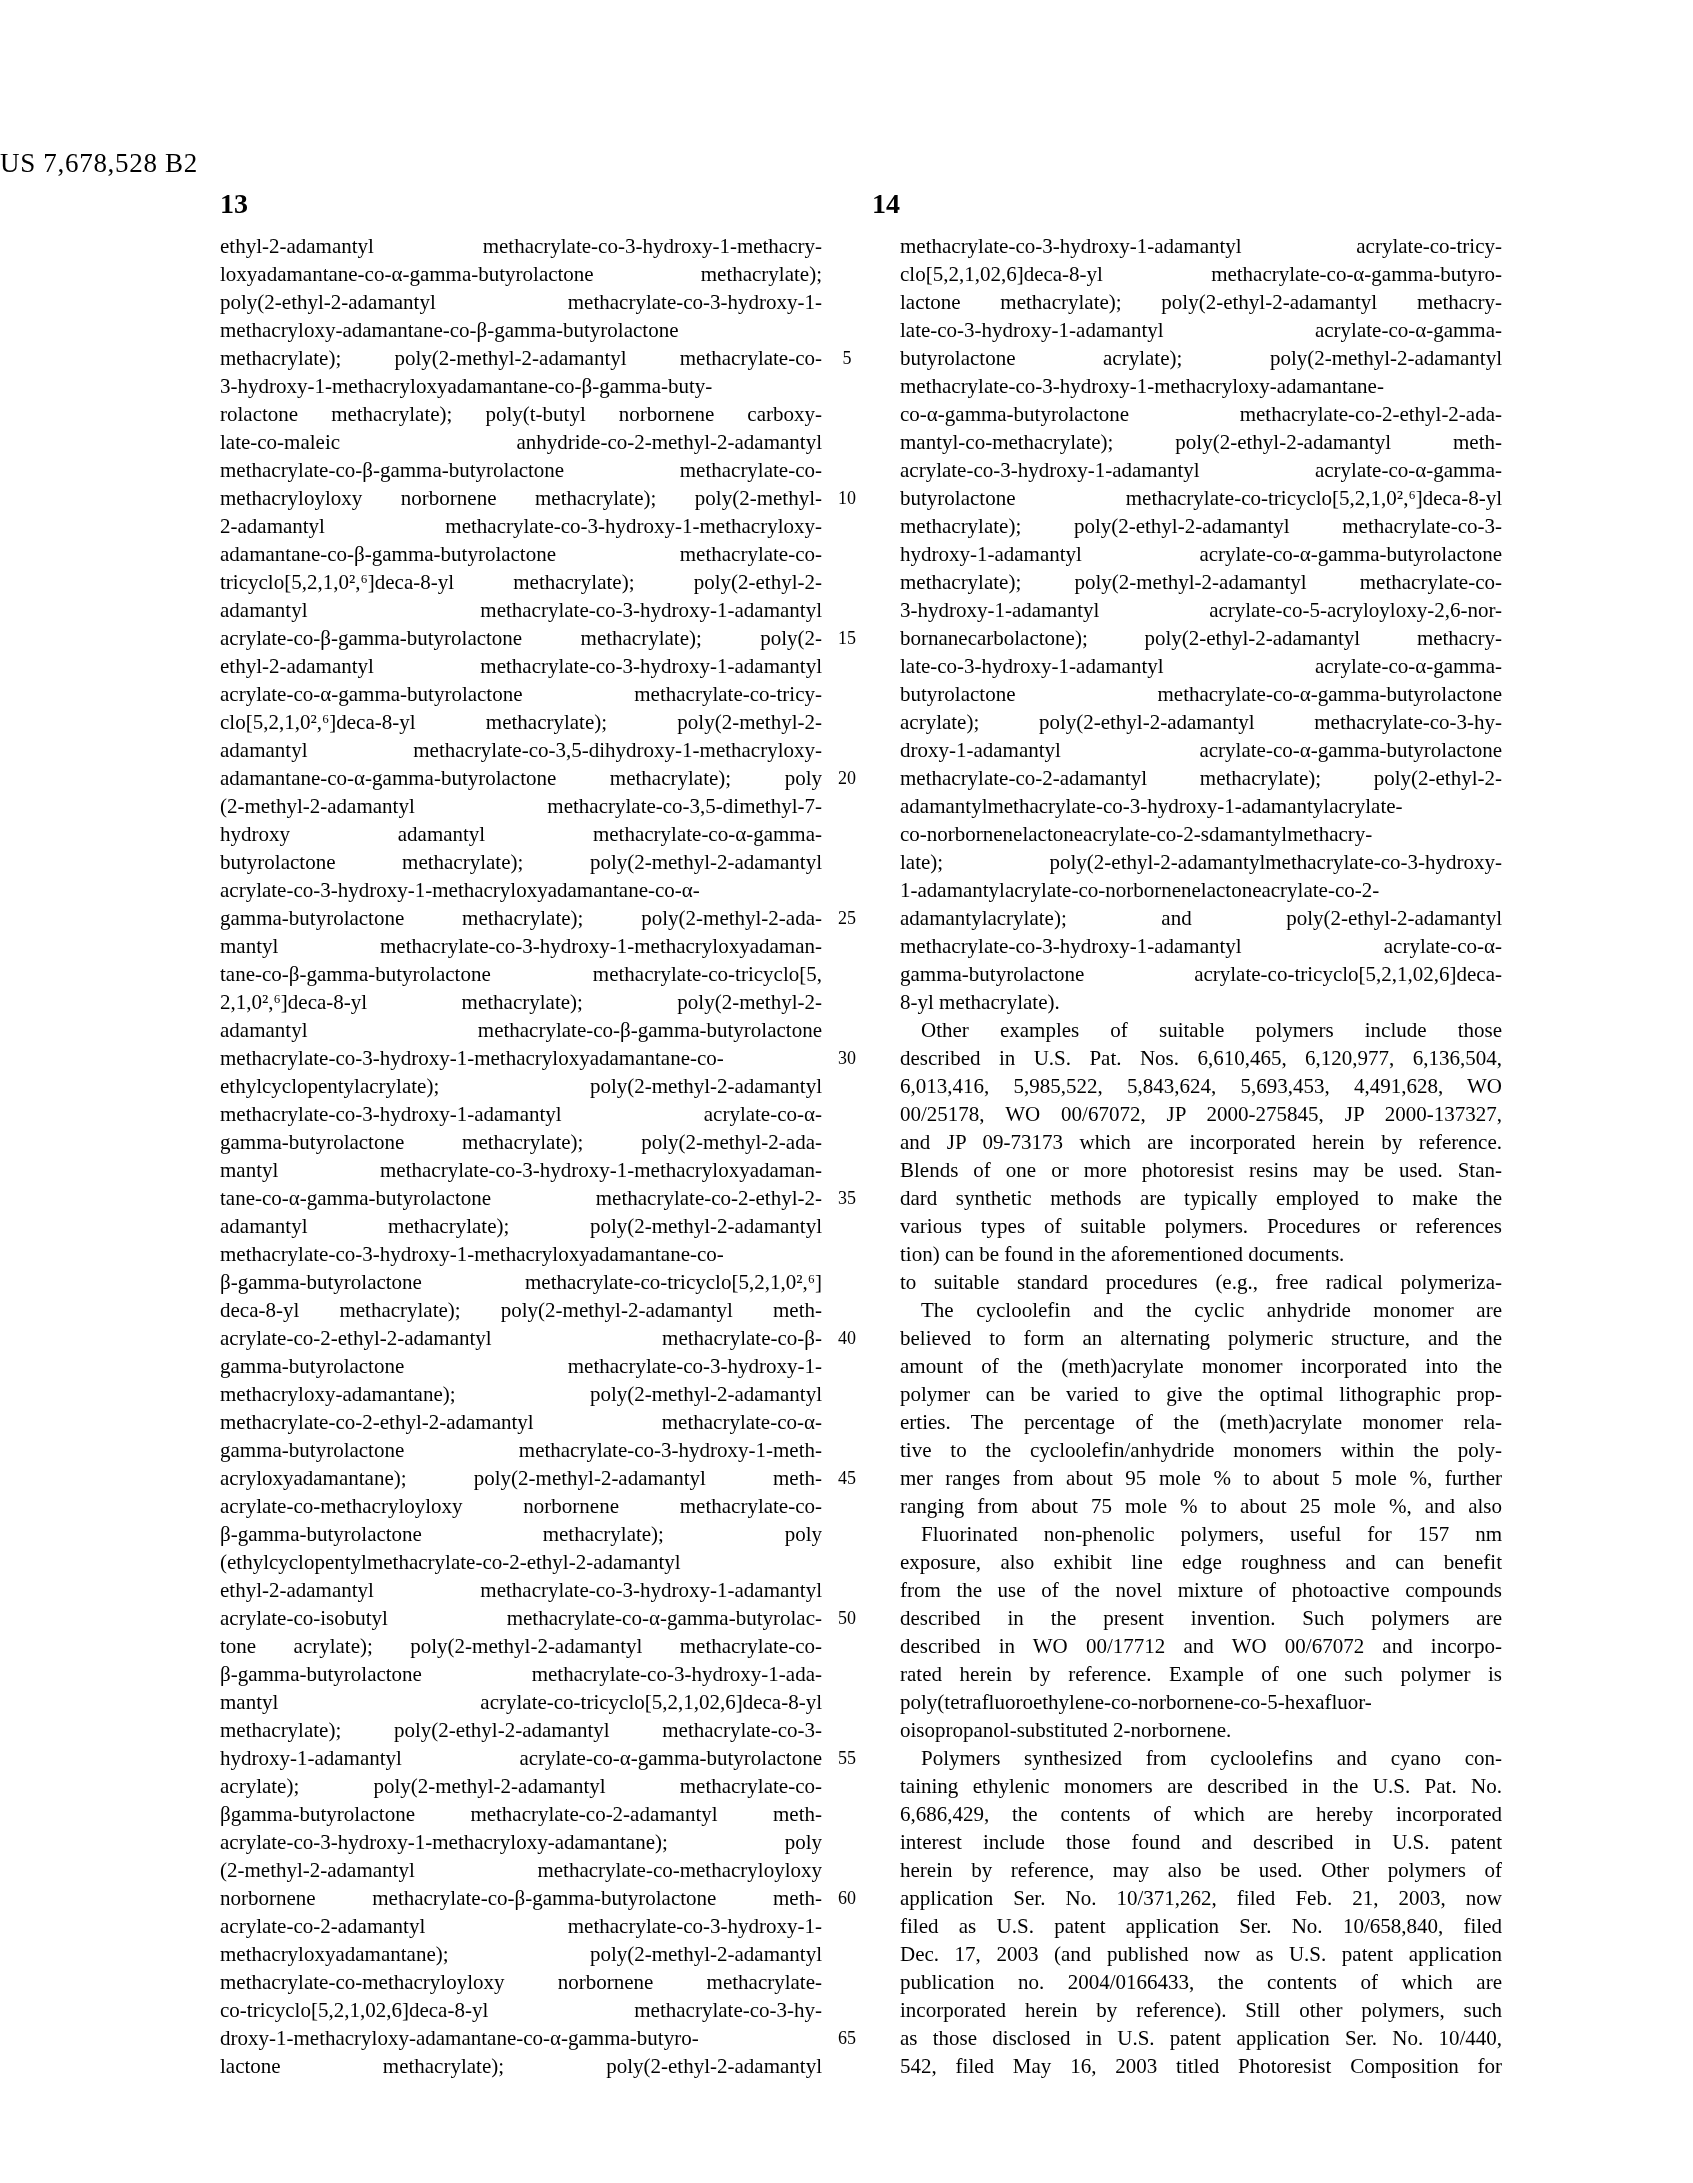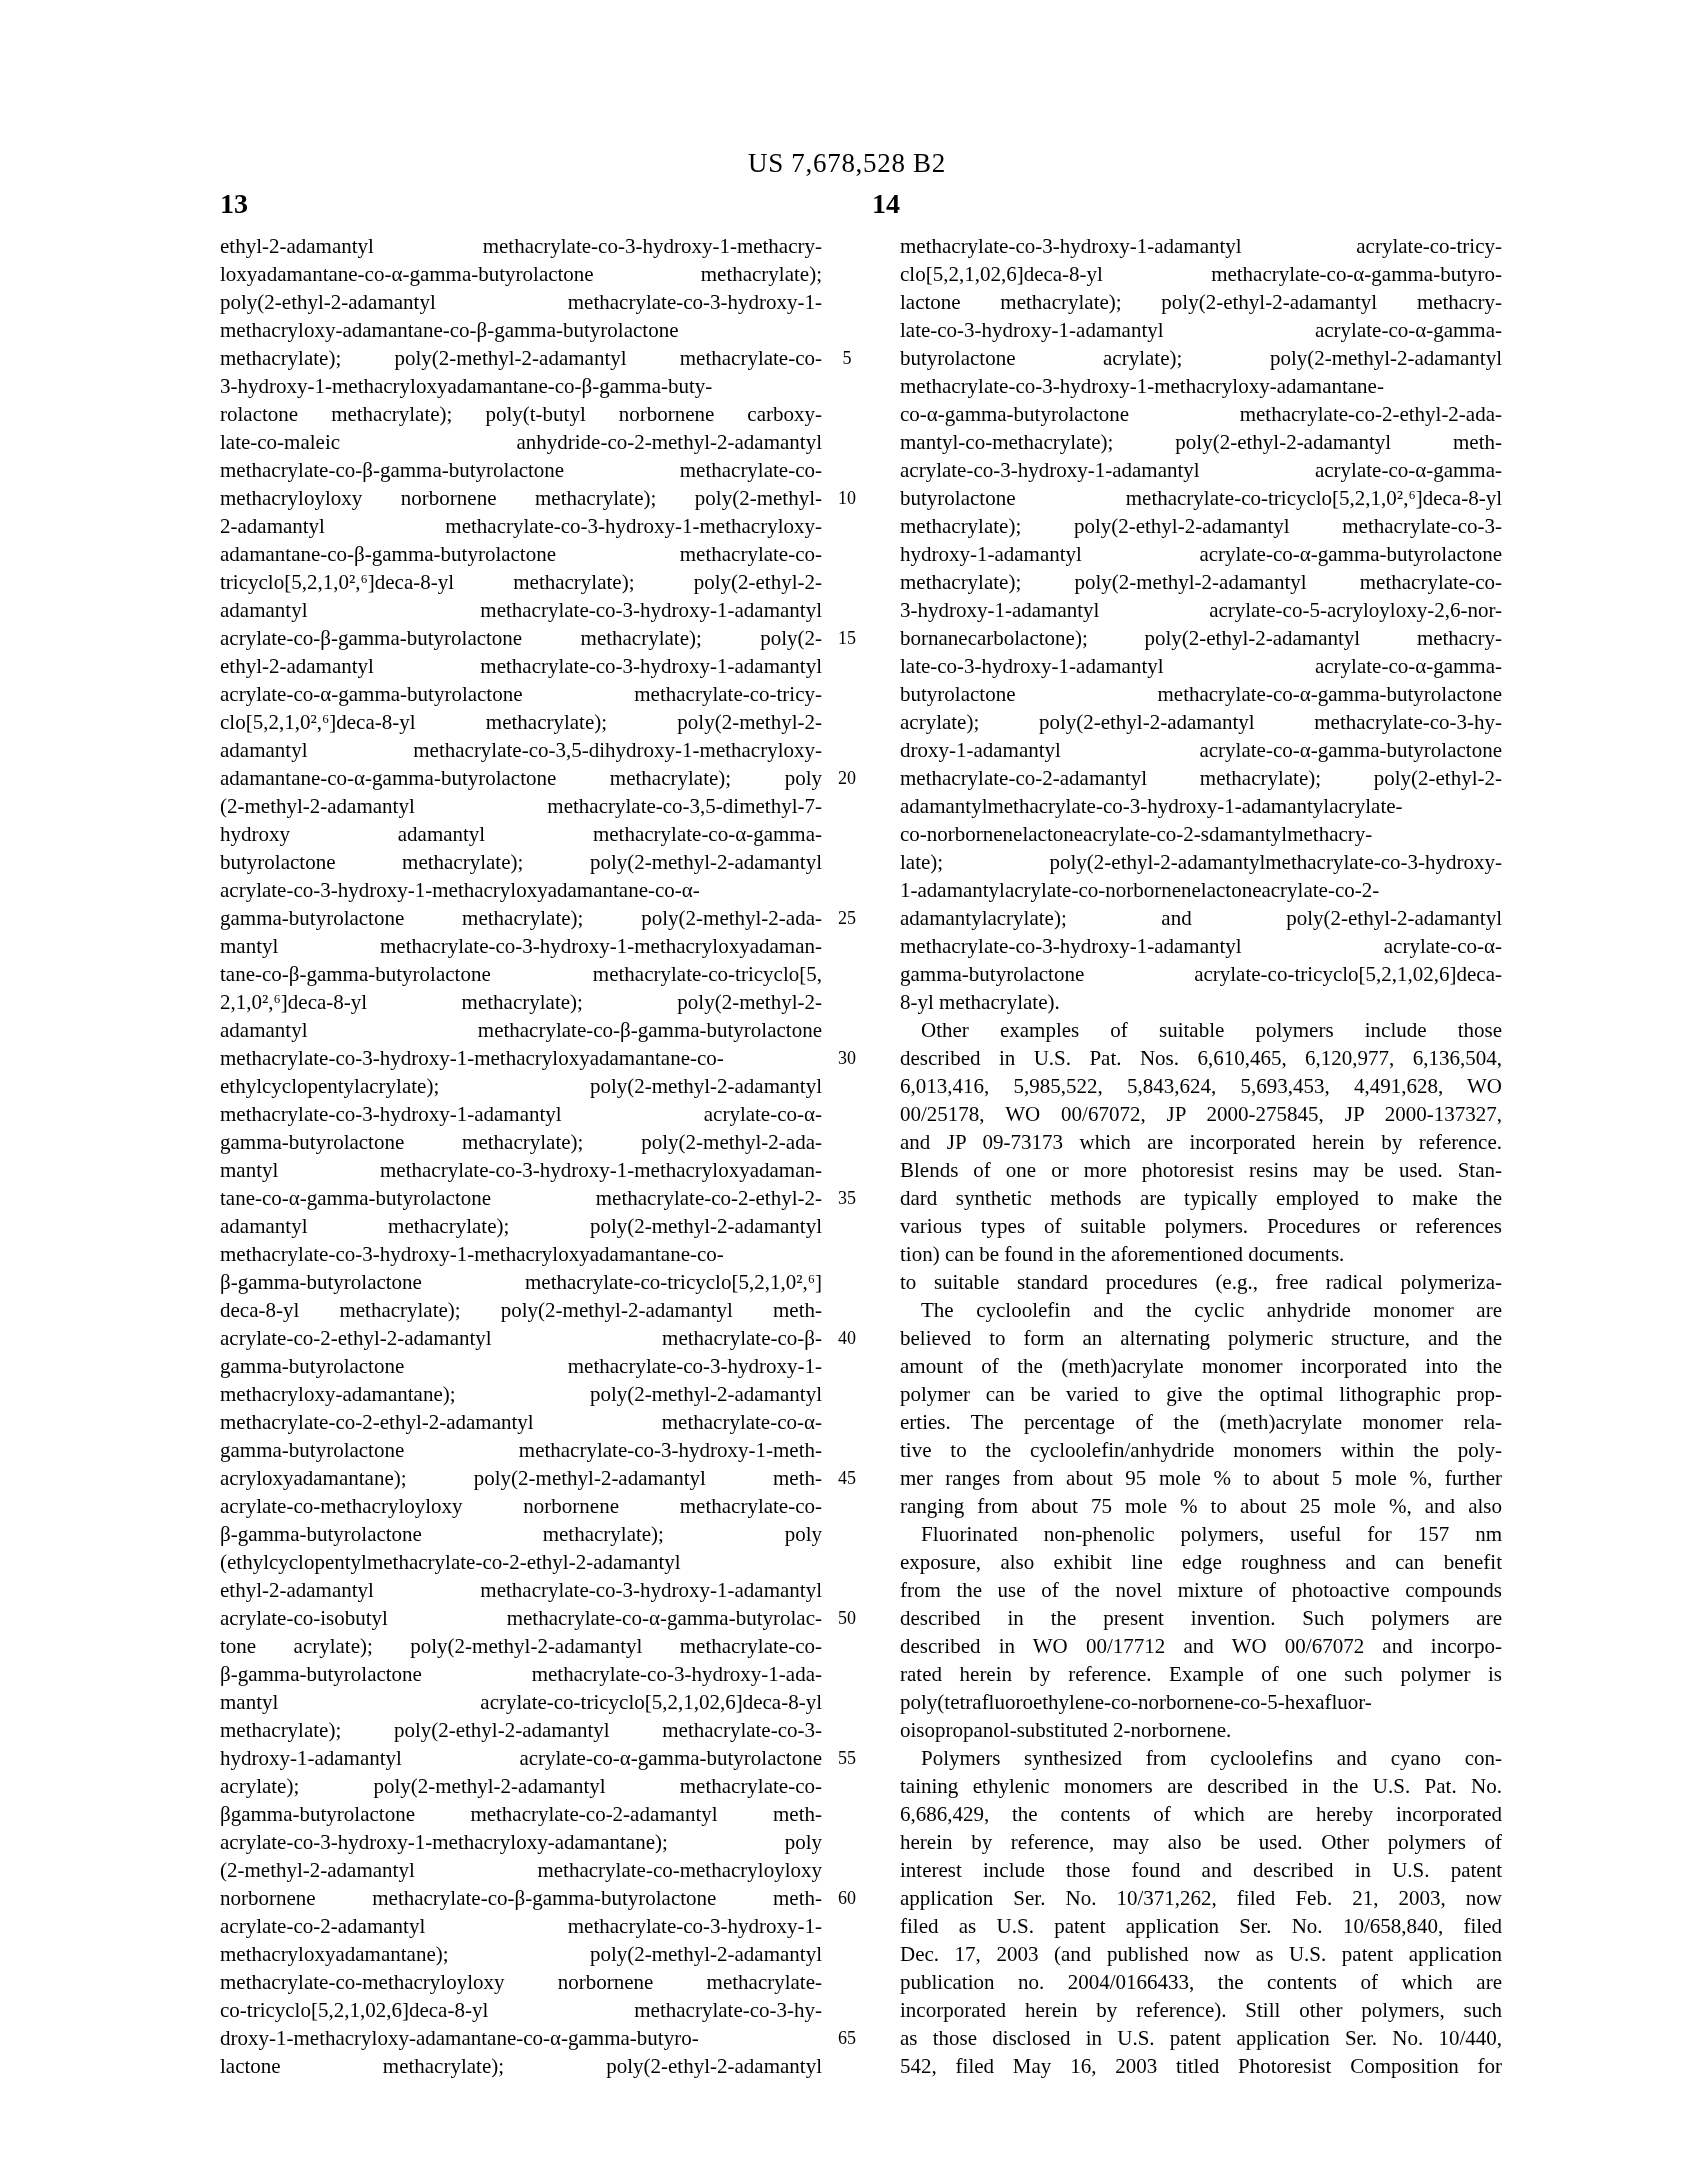--- a/index.html
+++ b/index.html
@@ -10,21 +10,21 @@
     background: #ffffff;
     color: #000000;
     font-family: "Liberation Serif", serif;
     overflow: hidden;
   }
   .patent-header {
     position: absolute;
     top: 148px;
     left: 0;
     width: 1694px;
-    text-align: center;
+    text-align: left;
     font-size: 27px;
     line-height: 30px;
     letter-spacing: 0.7px;
   }
   .colnum {
     position: absolute;
     top: 189px;
     width: 602px;
     font-size: 28px;
     font-weight: bold;
@@ -265,22 +265,22 @@
       <div class="line">exposure, also exhibit line edge roughness and can benefit</div>
       <div class="line">from the use of the novel mixture of photoactive compounds</div>
       <div class="line">described in the present invention. Such polymers are</div>
       <div class="line">described in WO 00/17712 and WO 00/67072 and incorpo-</div>
       <div class="line">rated herein by reference. Example of one such polymer is</div>
       <div class="line">poly(tetrafluoroethylene-co-norbornene-co-5-hexafluor-</div>
       <div class="line end">oisopropanol-substituted 2-norbornene.</div>
       <div class="line"> Polymers synthesized from cycloolefins and cyano con-</div>
       <div class="line">taining ethylenic monomers are described in the U.S. Pat. No.</div>
       <div class="line">6,686,429, the contents of which are hereby incorporated</div>
+      <div class="line">interest include those found and described in U.S. patent</div>
       <div class="line">herein by reference, may also be used. Other polymers of</div>
-      <div class="line">interest include those found and described in U.S. patent</div>
       <div class="line">application Ser. No. 10/371,262, filed Feb. 21, 2003, now</div>
       <div class="line">filed as U.S. patent application Ser. No. 10/658,840, filed</div>
       <div class="line">Dec. 17, 2003 (and published now as U.S. patent application</div>
       <div class="line">publication no. 2004/0166433, the contents of which are</div>
       <div class="line">incorporated herein by reference). Still other polymers, such</div>
       <div class="line">as those disclosed in U.S. patent application Ser. No. 10/440,</div>
       <div class="line">542, filed May 16, 2003 titled Photoresist Composition for</div>
     </div>
 
 </div>

